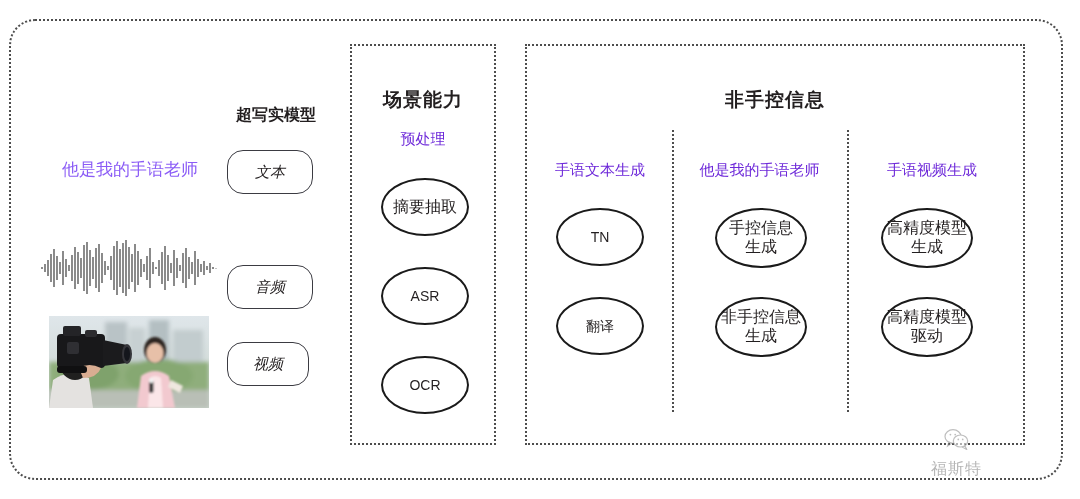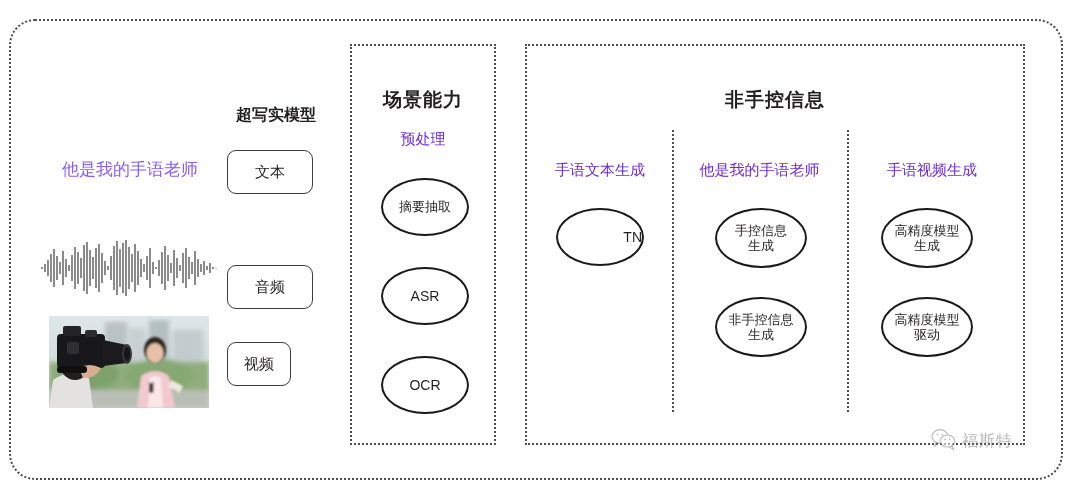--- a/index.html
+++ b/index.html
@@ -32,30 +32,30 @@
   }
 
   .vdivider{
     position:absolute;width:0;border-left:2px dotted #4d4d4d;
   }
 
   
   .ellipse{
     position:absolute;border:2.2px solid #1a1a1a;border-radius:50%;
     display:flex;align-items:center;justify-content:center;
-    text-align:center;font-size:13px;line-height:1.18;color:#231f20;
+    text-align:center;font-size:16px;line-height:1.18;color:#231f20;
     background:#ffffff;box-sizing:border-box;
   }
   .ellipse.small{font-size:14px;}
 
   
   .pill{
-    position:absolute;border:1.6px solid #3b3b42;border-radius:9px;
+    position:absolute;border:1.6px solid #3b3b42;border-radius:16px;
     display:flex;align-items:center;justify-content:center;
-    font-size:15px;color:#231f20;background:#fff;box-sizing:border-box;
+    font-size:15px;color:#231f20;background:#fff;box-sizing:border-box;font-style:italic;
   }
 
   
   #input-heading{
     position:absolute;left:211px;top:105px;width:130px;text-align:center;
     font-size:16px;font-weight:bold;color:#231f20;white-space:nowrap;
   }
   #sample-text{
     position:absolute;left:40px;top:158px;width:180px;text-align:center;
     font-size:17px;color:#8b5cf6;white-space:nowrap;
@@ -66,20 +66,21 @@
     position:absolute;left:49px;top:316px;width:160px;height:92px;
     overflow:hidden;background:#cfd6cd;
   }
   #video-thumb svg{display:block;width:160px;height:92px;}
 
   
   #watermark{
     position:absolute;left:931px;top:428px;
     display:flex;align-items:center;gap:5px;
     opacity:.55;
+    flex-direction:column;
   }
   #watermark .wm-text{
     font-size:16px;color:#7a7a7a;letter-spacing:1px;white-space:nowrap;
   }
 </style>
 </head>
 <body>
 
 <div id="outer-frame"></div>
 
@@ -204,21 +205,21 @@
     </g>
   </svg>
 </div>
 
 <div class="pill" style="left:227px;top:150px;width:86px;height:44px;">
   <span>文本</span>
 </div>
 <div class="pill" style="left:227px;top:246px;width:86px;height:44px;margin-top:19px;">
   <span>音频</span>
 </div>
-<div class="pill" style="left:227px;top:342px;width:64px;height:44px;">
+<div class="pill" style="left:227px;top:342px;width:82px;height:44px;">
   <span>视频</span>
 </div>
 
 <div class="panel" style="left:350px;top:44px;width:146px;height:401px;">
 
   <div class="panel-title" style="top:19px;">场景能力</div>
 
   <div class="col-title" style="left:0;right:0;top:84px;">预处理</div>
 
   <div class="ellipse" style="left:29px;top:132px;width:88px;height:58px;">
@@ -236,24 +237,27 @@
 
 <div class="panel" style="left:525px;top:44px;width:500px;height:401px;">
 
   <div class="panel-title" style="top:19px;">非手控信息</div>
 
   <div class="vdivider" style="left:145px;top:84px;height:282px;"></div>
   <div class="vdivider" style="left:320px;top:84px;height:282px;"></div>
 
   <div class="col-title" style="left:8px;width:130px;top:115px;">手语文本生成</div>
 
-  <div class="ellipse small" style="left:29px;top:162px;width:88px;height:58px;justify-content:flex-end;">
+  <div class="ellipse small" style="left:29px;top:162px;width:88px;height:58px;">
     <span>TN</span>
   </div>
 
+  <div class="ellipse small" style="left:29px;top:251px;width:88px;height:58px;">
+    <span>翻译</span>
+  </div>
 
   <div class="col-title" style="left:155px;width:155px;top:115px;">他是我的手语老师</div>
 
   <div class="ellipse" style="left:188px;top:162px;width:92px;height:60px;">
     <div>
       <div>手控信息</div>
       <div>生成</div>
     </div>
   </div>
 

